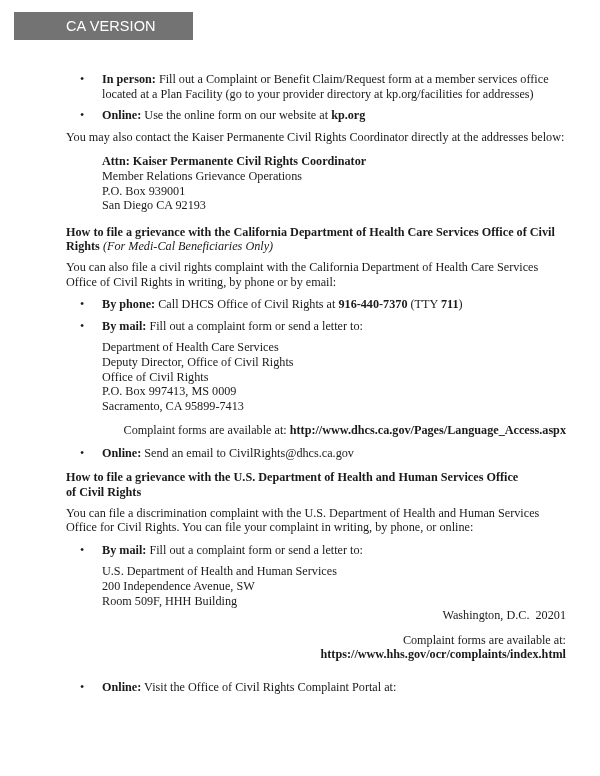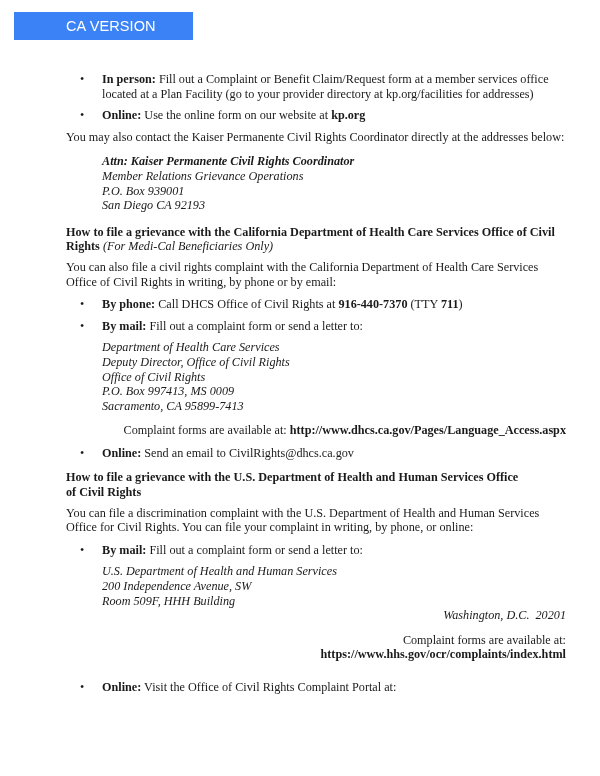--- a/index.html
+++ b/index.html
@@ -16,21 +16,21 @@
       color: #1a1a1a;
       font-size: 12.2px;
       line-height: 14.6px;
     }
     .banner {
       position: absolute;
       left: 14px;
       top: 12px;
       width: 179px;
       height: 28px;
-      background: #3b82f6;
+      background: #737373;
       color: #ffffff;
       font-family: "Liberation Sans", "DejaVu Sans", sans-serif;
       font-weight: normal;
       font-size: 14.5px;
       line-height: 28px;
       letter-spacing: 0.1px;
       box-sizing: border-box;
       padding-left: 52px;
     }
     .page {
@@ -52,21 +52,20 @@
       font-size: 12px;
     }
     .b { font-weight: bold; }
     .i { font-style: italic; }
     p {
       margin: 0 0 8px 0;
     }
     .address {
       padding-left: 36px;
       margin-bottom: 10px;
-      font-style: italic;
     }
     .address div { white-space: nowrap; }
     .heading {
       font-weight: bold;
       margin: 0 0 6px 0;
     }
     .sub {
       padding-left: 36px;
       margin: 0 0 8px 0;
       text-align: right;

